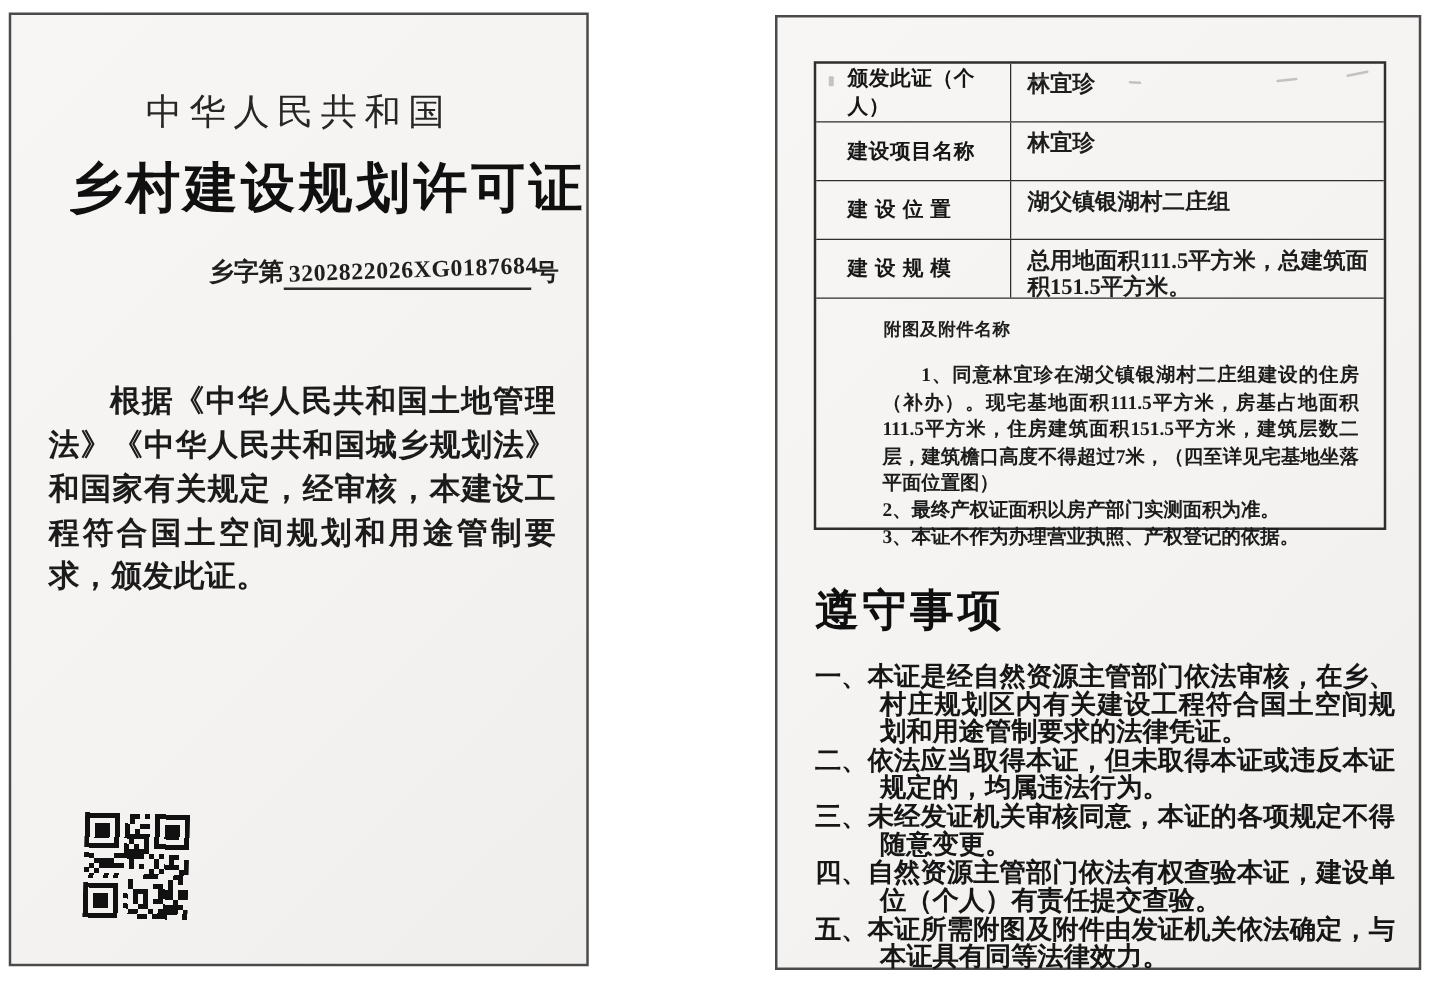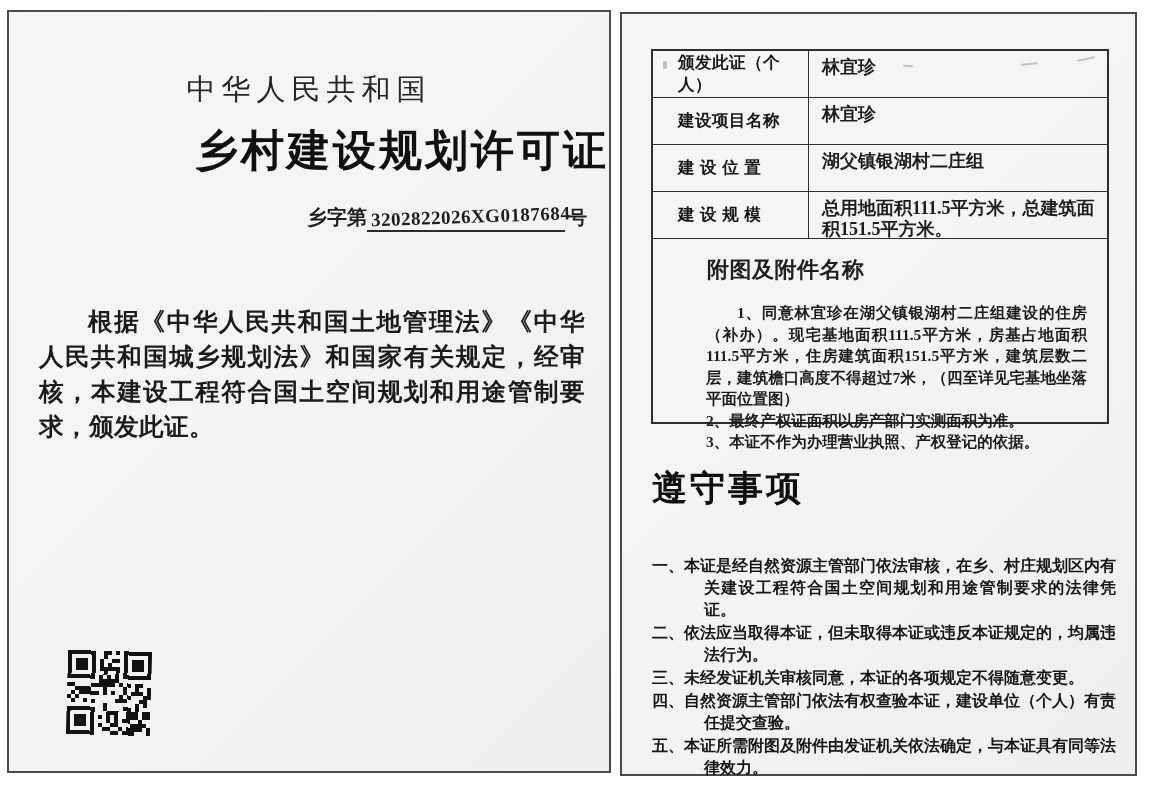--- a/index.html
+++ b/index.html
@@ -12,21 +12,21 @@
   }
   .stage { position: relative; width: 1156px; height: 787px; }
 
   
   .page {
     position: absolute;
     box-sizing: border-box;
     background: linear-gradient(135deg, #f7f6f4 0%, #f4f3f1 55%, #efeeec 100%);
     border: 2px solid #4a4a4a;
   }
-  .page-left  { left: 7px;   top: 10px; width: 604px; height: 763px; }
+  .page-left  { left: 7px;   top: 10px; width: 464px; height: 763px; }
   .page-right { left: 620px; top: 12px; width: 517px; height: 764px; }
 
   
   .country-title {
     margin-top: 58px;
     text-align: center;
     font-family: "Liberation Serif", "DejaVu Serif", serif;
     font-weight: 400;
     font-size: 29px;
     letter-spacing: 6px;
@@ -121,21 +121,21 @@
     font-weight: 600;
     font-size: 18px;
     line-height: 21px;
     color: #1d1d1d;
   }
   .t-attach {
     box-sizing: border-box;
     height: 183px;
     padding: 16px 14px 0 25px;
   }
-  .attach-label { font-weight: 700; font-size: 22px; letter-spacing: 0.5px; padding-left: 29px; }
+  .attach-label { font-weight: 700; font-size: 14px; letter-spacing: 0.5px; padding-left: 29px; }
   .attach-list {
     margin-top: 17px;
     padding: 0 6px 0 28px;
     font-family: "Liberation Serif", "DejaVu Serif", serif;
     font-weight: 600;
     font-size: 15.5px;
     line-height: 21.5px;
     color: #1c1c1c;
     text-align: justify;
   }
@@ -145,24 +145,24 @@
   .comply-title {
     position: absolute;
     left: 30px; top: 451px;
     font-weight: 800;
     font-size: 35px;
     letter-spacing: 3px;
     color: #0f0f0f;
   }
   .rules {
     position: absolute;
-    left: 30px; top: 541px;
+    left: 30px; top: 517px;
     width: 464px;
     font-weight: 600;
-    font-size: 16px;
+    font-size: 21px;
     line-height: 22px;
     color: #161616;
     text-align: justify;
   }
   .rule-item { padding-left: 52px; text-indent: -52px; margin: 0 0 1px 0; }
 
   
   .artifact {
     position: absolute;
     background: #8f8f8f;

